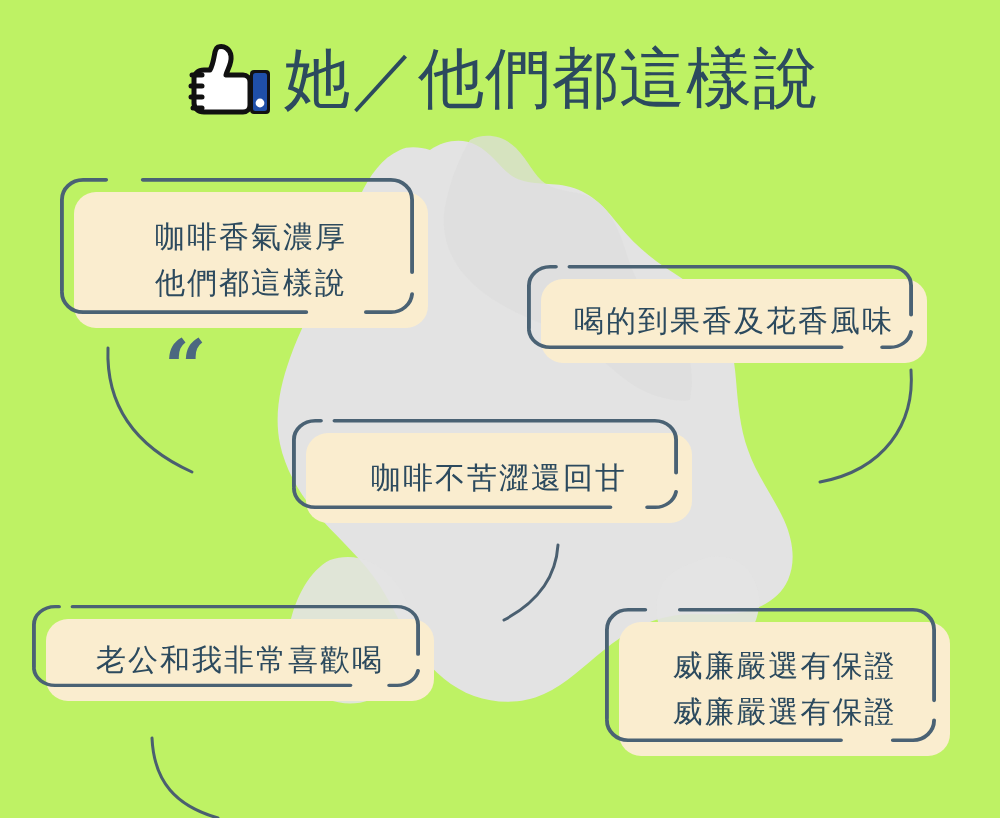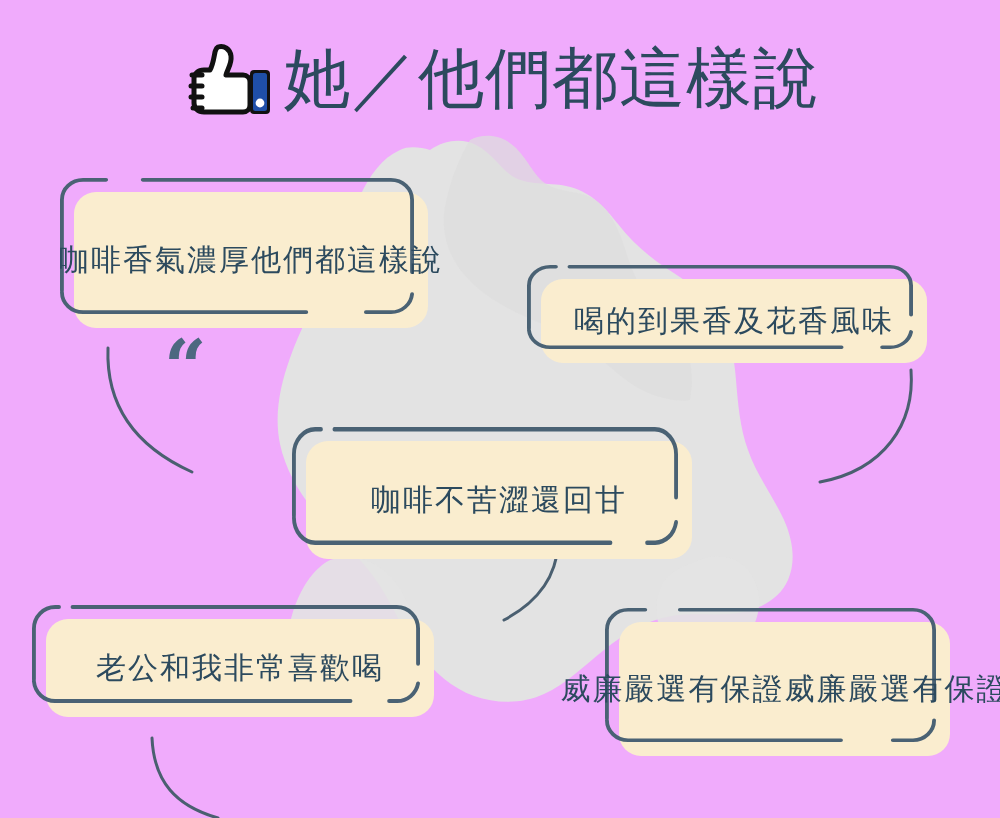--- a/index.html
+++ b/index.html
@@ -12,21 +12,21 @@
     height: 818px;
     background: #eeeeee;
     font-family: "Liberation Sans", "DejaVu Sans", sans-serif;
     overflow: hidden;
   }
 
   .page {
     position: relative;
     width: 1000px;
     height: 818px;
-    background: #f0abfc;
+    background: #bef264;
     overflow: hidden;
   }
 
   
   .map-layer {
     position: absolute;
     left: 0; top: 0;
     width: 1000px; height: 818px;
     z-index: 0;
   }
@@ -95,21 +95,21 @@
   }
   .bubble-frame svg { display: block; width: 100%; height: 100%; overflow: visible; }
 
   .bubble-text {
     position: absolute;
     left: 14px;
     right: 0;
     top: 14px;
     bottom: 0;
     display: flex;
-    flex-direction: row;
+    flex-direction: column;
     align-items: center;
     justify-content: center;
     z-index: 3;
     color: #2c4a5e;
     font-size: 30px;
     letter-spacing: 2px;
     line-height: 1.52;
     text-align: center;
     white-space: nowrap;
   }
@@ -133,24 +133,24 @@
   }
 
   
   #bubble-1 { left: 60px;  top: 178px; width: 368px; height: 150px; }
   #bubble-1 .bubble-text { font-size: 30px; }
   #bubble-1 .qmark-open  { left: 104px; top: 152px; }
   #bubble-1 .qmark-close { left: 296px; top: 285px; }
 
   #bubble-2 { left: 527px; top: 265px; width: 400px; height: 98px; }
 
-  #bubble-3 { left: 292px; top: 419px; width: 400px; height: 132px; margin-top: 8px; }
+  #bubble-3 { left: 292px; top: 419px; width: 400px; height: 104px; }
   #bubble-3 .qmark-open  { left: 288px; top: 392px; }
 
-  #bubble-4 { left: 32px;  top: 605px; width: 402px; height: 112px; }
+  #bubble-4 { left: 32px;  top: 605px; width: 402px; height: 96px; }
 
   #bubble-5 { left: 605px; top: 608px; width: 345px; height: 148px; }
 </style>
 </head>
 <body>
 
 <div class="page">
 
   <svg class="map-layer" viewBox="0 0 1000 818" xmlns="http://www.w3.org/2000/svg" aria-hidden="true">
     <path d="M430,150 C445,140 462,138 476,145 C492,153 500,168 512,176

